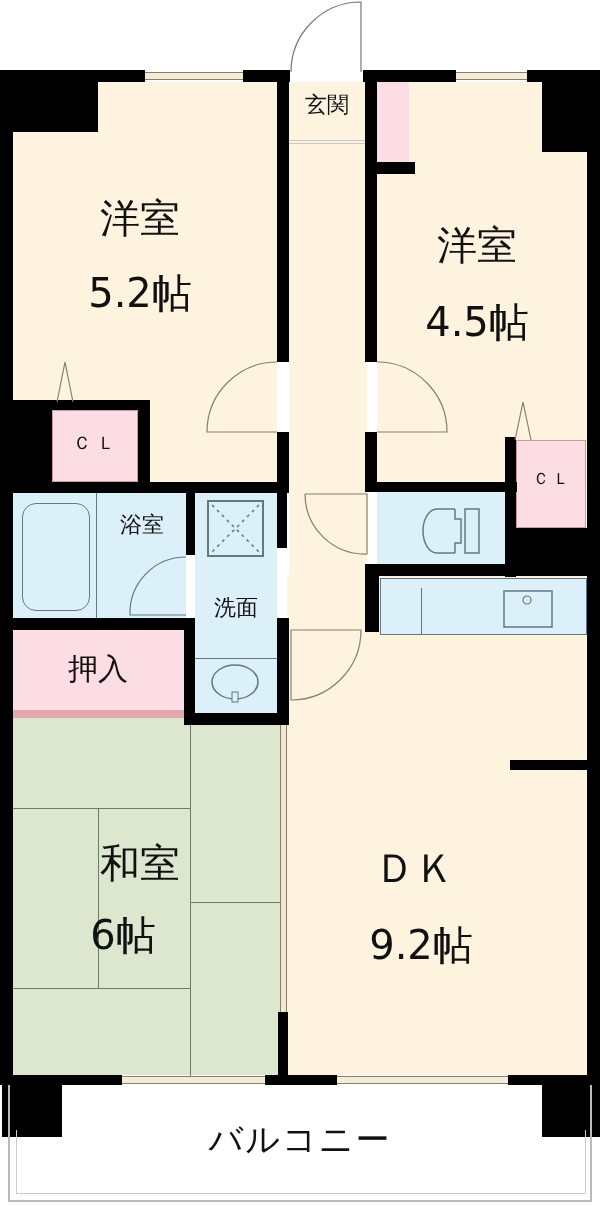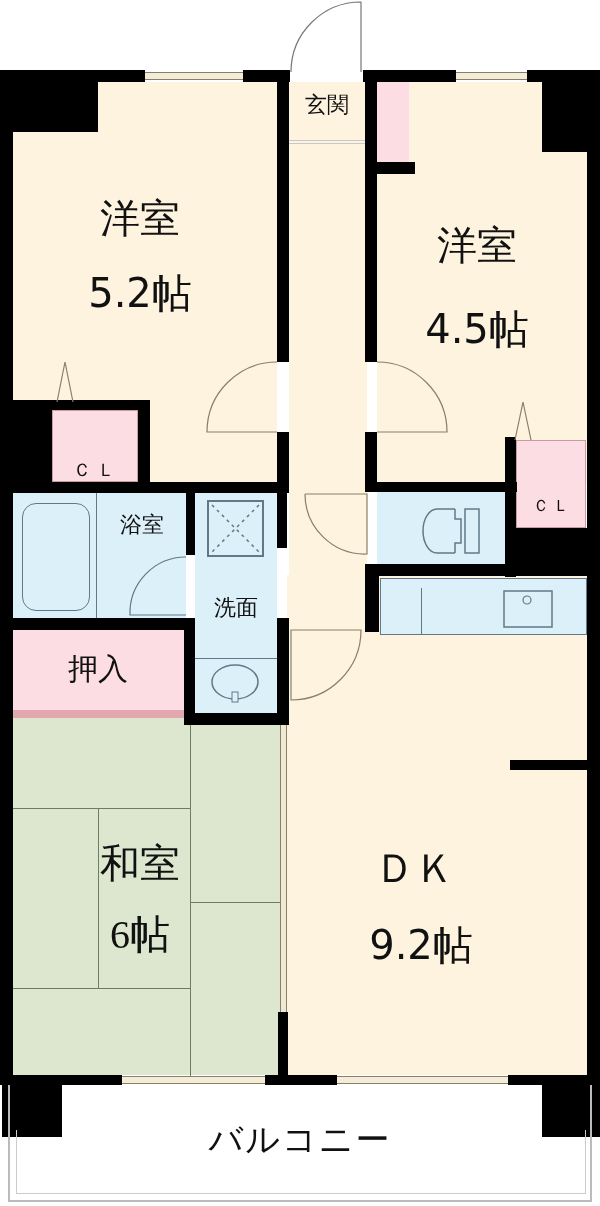--- a/index.html
+++ b/index.html
@@ -6,21 +6,21 @@
   body { width:600px; height:1206px; position:relative; overflow:hidden; font-family:"DejaVu Sans", sans-serif; }
   .abs { position:absolute; box-sizing:border-box; }
   .wall { background:#000; }
   .cream { background:#fdf3df; }
   .blue { background:#dcf0fa; }
   .pink { background:#fbdde3; }
   .green { background:#dde7cf; }
   .label { position:absolute; color:#111; text-align:center; line-height:1.15; white-space:nowrap; }
   .big { font-size:40px; }
   .mid { font-size:26px; }
-  .sm { font-size:18px; letter-spacing:6px;margin-top:27px; }
+  .sm { font-size:18px; letter-spacing:6px; }
   .win { background:#f3ecd8; border-top:1px solid #8a7f66; border-bottom:1px solid #8a7f66; }
   .tline { background:#6d7d63; }
   svg { position:absolute; overflow:visible; }
 </style>
 </head>
 <body>
 
 <div class="abs cream" style="left:12px;top:82px;width:265px;height:400px;"></div>
 <div class="abs cream" style="left:289px;top:82px;width:78px;height:540px;"></div>
 <div class="abs cream" style="left:377px;top:82px;width:210px;height:400px;"></div>
@@ -132,24 +132,24 @@
 <svg style="left:55px;top:360px;" width="20" height="45">
   <path d="M2 42 L10 2 L18 42" fill="none" stroke="#8a7f66" stroke-width="1.2"></path>
 </svg>
 <svg style="left:513px;top:400px;" width="20" height="42">
   <path d="M2 40 L10 2 L18 40" fill="none" stroke="#8a7f66" stroke-width="1.2"></path>
 </svg>
 
 <div class="label big" style="left:55px;top:195px;width:170px;">洋室</div>
 <div class="label big" style="left:55px;top:270px;width:170px;">5.2帖</div>
 <div class="label big" style="left:392px;top:222px;width:170px;">洋室</div>
-<div class="label big" style="left:392px;top:306px;width:170px;">4.5帖</div>
+<div class="label big" style="left:392px;top:299px;width:170px;">4.5帖</div>
 <div class="label" style="left:289px;top:92px;width:76px;font-size:22px;">玄関</div>
 <div class="label sm" style="left:56px;top:433px;width:82px;">ＣＬ</div>
 <div class="label sm" style="left:518px;top:470px;width:70px;font-size:16px;letter-spacing:4px;">ＣＬ</div>
 <div class="label" style="left:98px;top:512px;width:88px;font-size:22px;">浴室</div>
 <div class="label" style="left:195px;top:595px;width:82px;font-size:22px;">洗面</div>
 <div class="label mid" style="left:12px;top:652px;width:172px;font-size:30px;">押入</div>
 <div class="label big" style="left:60px;top:840px;width:160px;">和室</div>
-<div class="label big" style="left:60px;top:912px;width:160px;font-family:Liberation Serif, serif;">6帖</div>
+<div class="label big" style="left:43px;top:912px;width:160px;">6帖</div>
 <div class="label big" style="left:315px;top:845px;width:200px;">ＤＫ</div>
 <div class="label big" style="left:321px;top:922px;width:200px;">9.2帖</div>
 <div class="label" style="left:150px;top:1120px;width:300px;font-size:34px;letter-spacing:2px;">バルコニー</div>
 
 </body></html>

